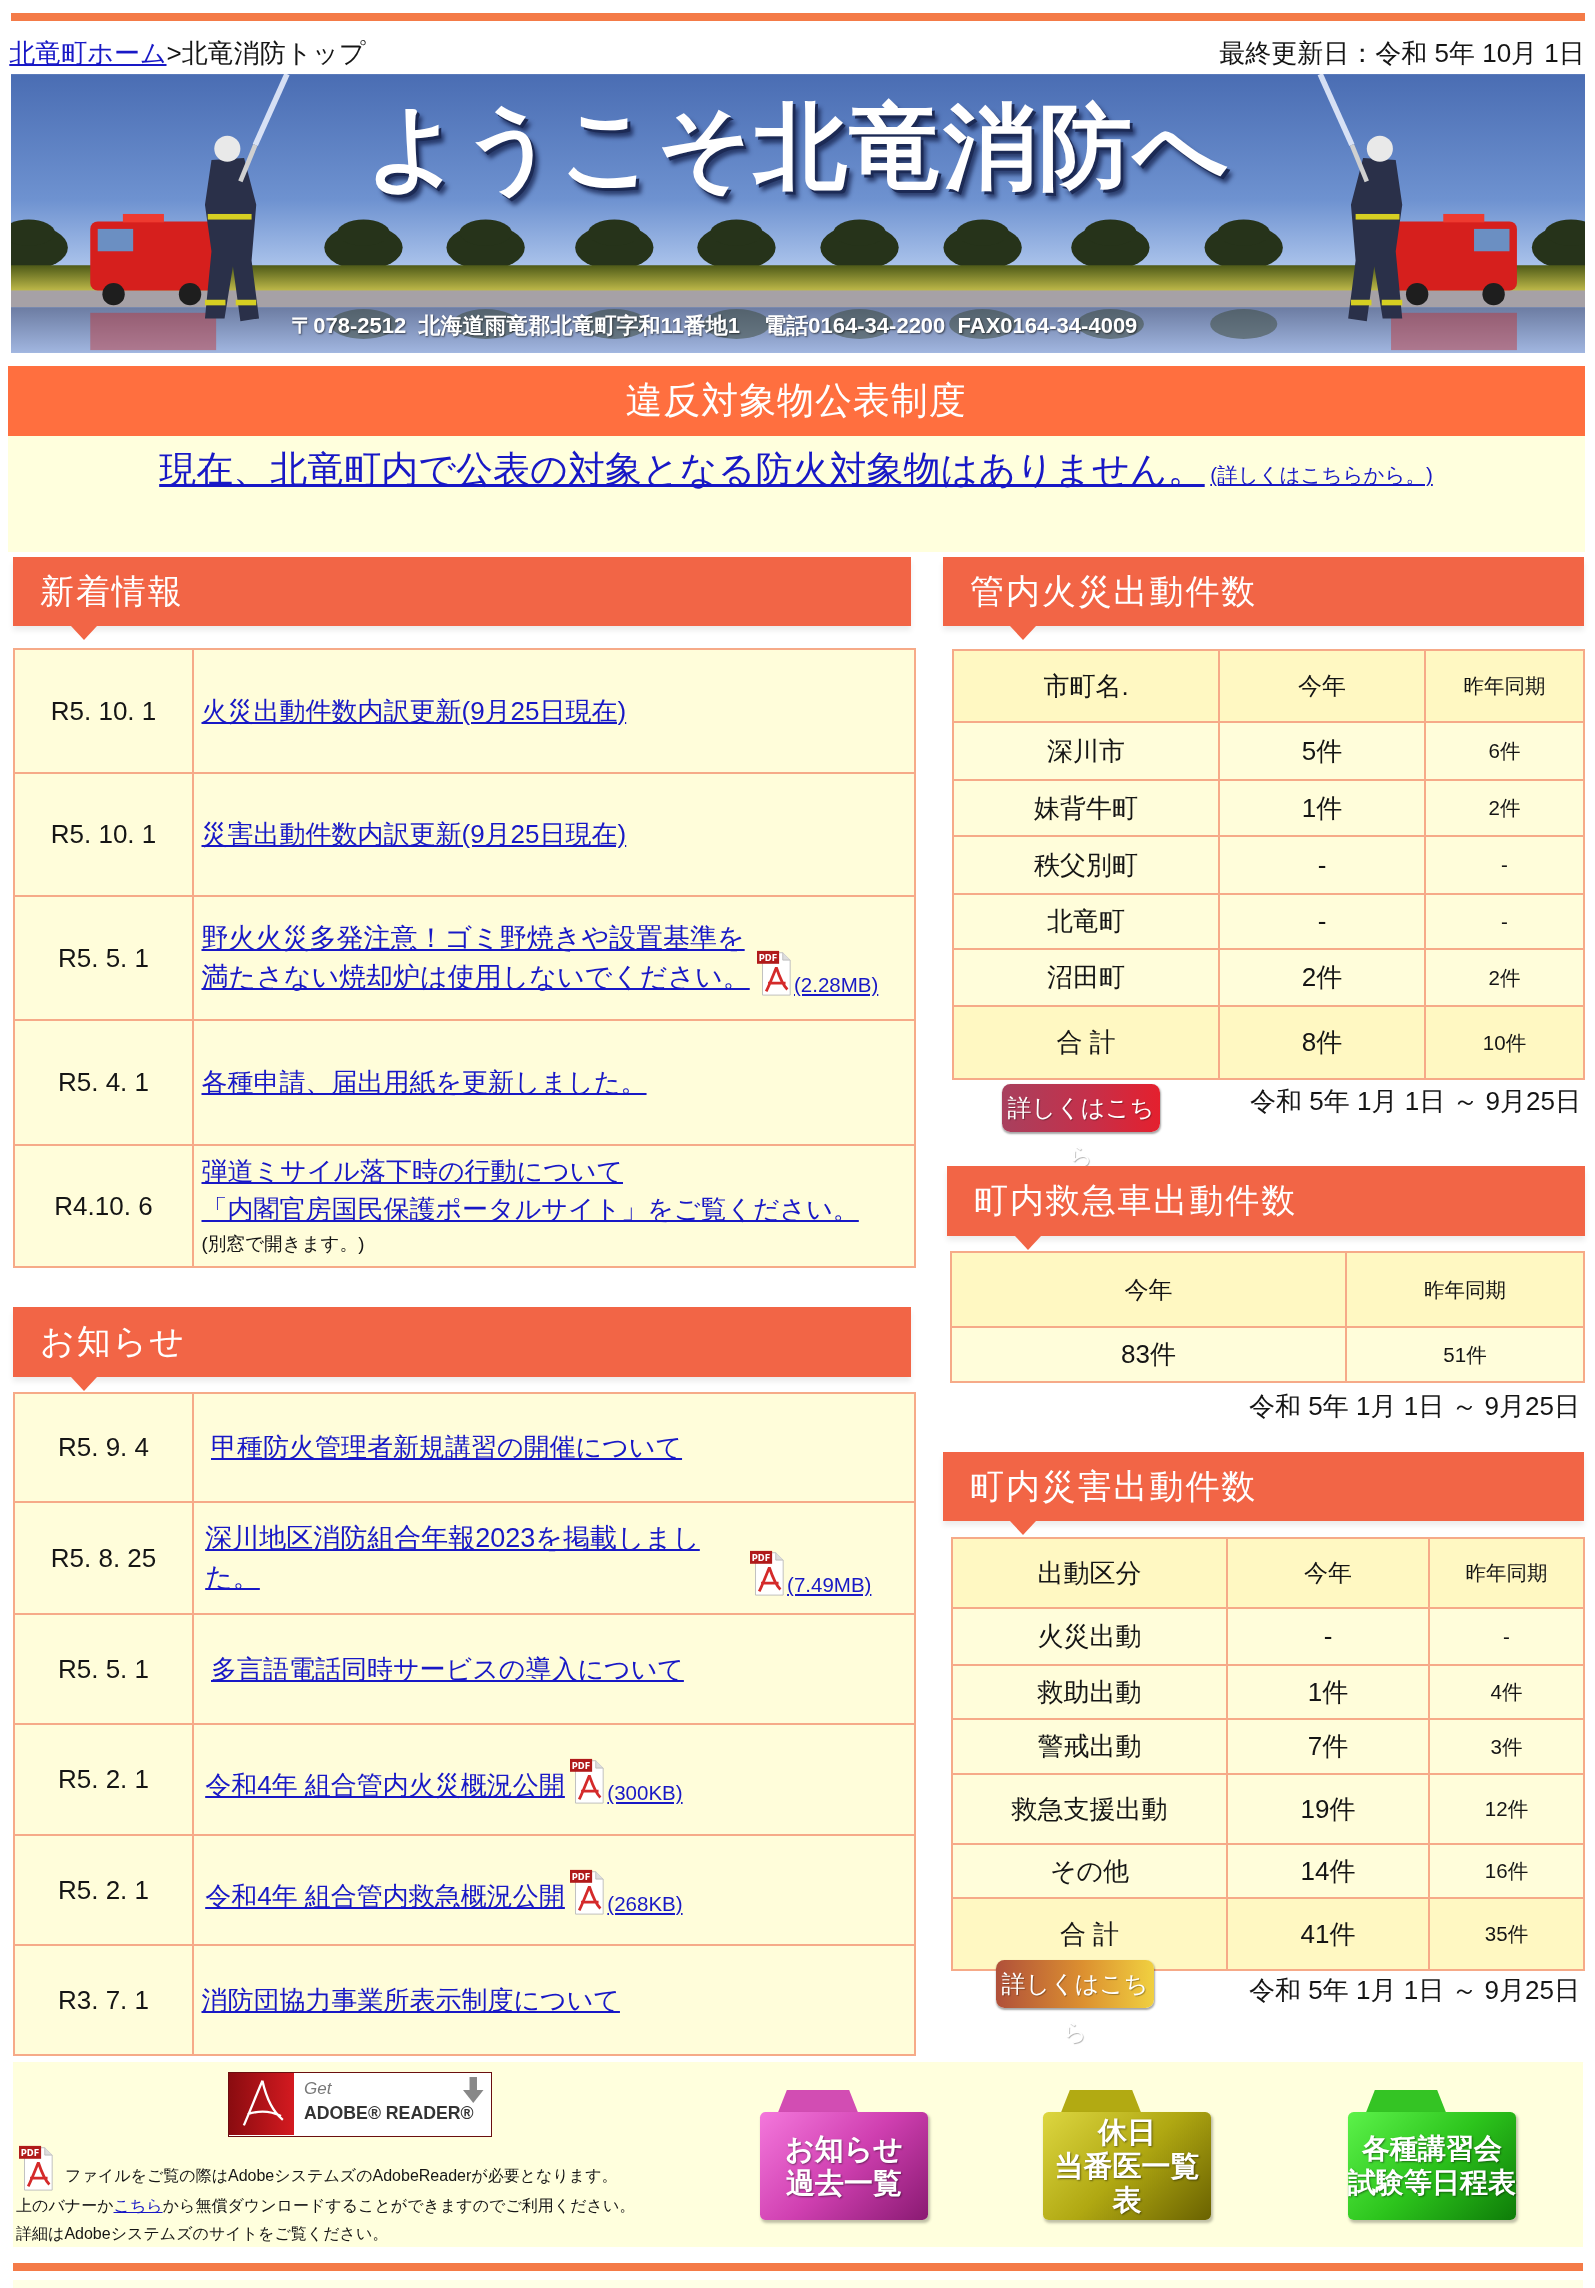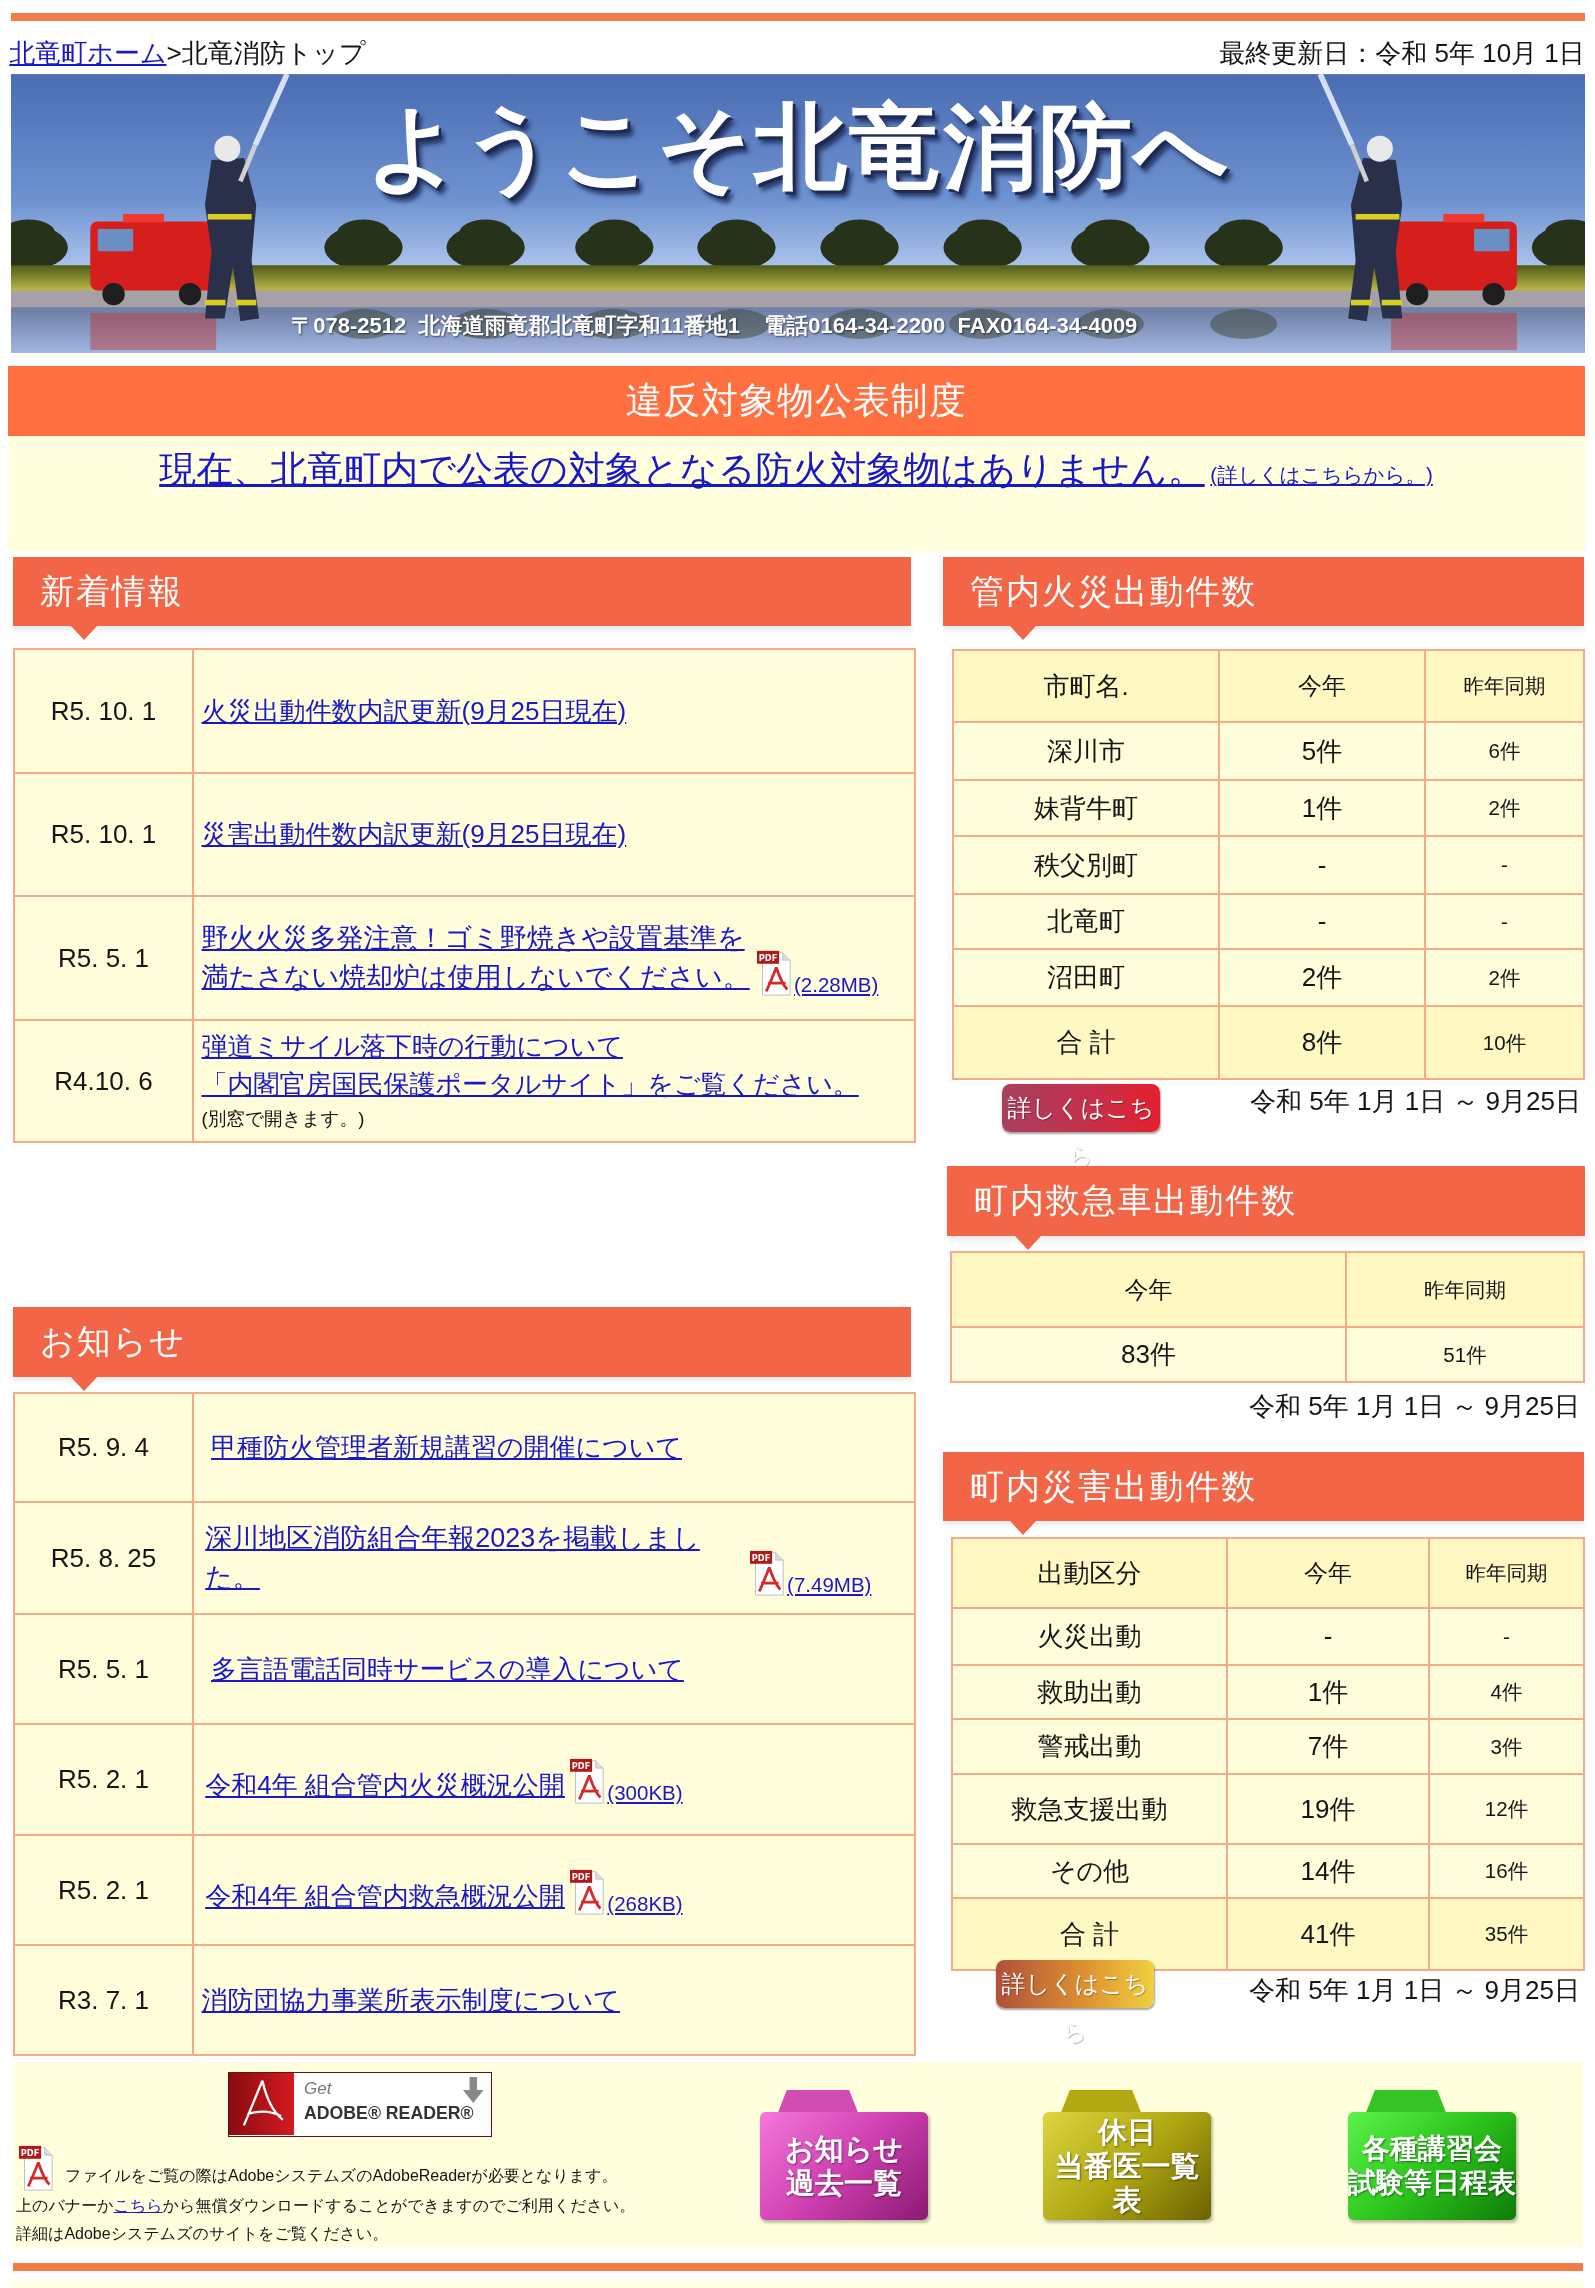--- a/index.html
+++ b/index.html
@@ -188,20 +188,24 @@
                 <path d="M28 4 V12 H36" fill="#ddd" stroke="#bbb"></path>
                 <rect x="0" y="2" width="24" height="14" fill="#b01a1a"></rect>
                 <text x="12" y="13" font-size="9" fill="#fff" text-anchor="middle">PDF</text>
                 <path d="M21 20 C17 30 13 40 10 46 M21 20 C25 32 29 40 33 44 M12 37 H31" stroke="#d42a2a" stroke-width="3" fill="none"></path>
               </svg>
         </span>
         <span class="lnk size">(2.28MB)</span>
       </div>
     </td>
   </tr>
+  <tr style="height:125px">
+    <td class="date">R5. 4. 1</td>
+    <td class="body"><span class="lnk">各種申請、届出用紙を更新しました。</span></td>
+  </tr>
   <tr style="height:122px">
     <td class="date">R4.10. 6</td>
     <td class="body" style="line-height:38px">
       <span class="lnk blk">弾道ミサイル落下時の行動について</span>
       <span class="lnk blk">「内閣官房国民保護ポータルサイト」をご覧ください。</span>
       <span class="note">(別窓で開きます。)</span>
     </td>
   </tr>
 </tbody>
   </table>

